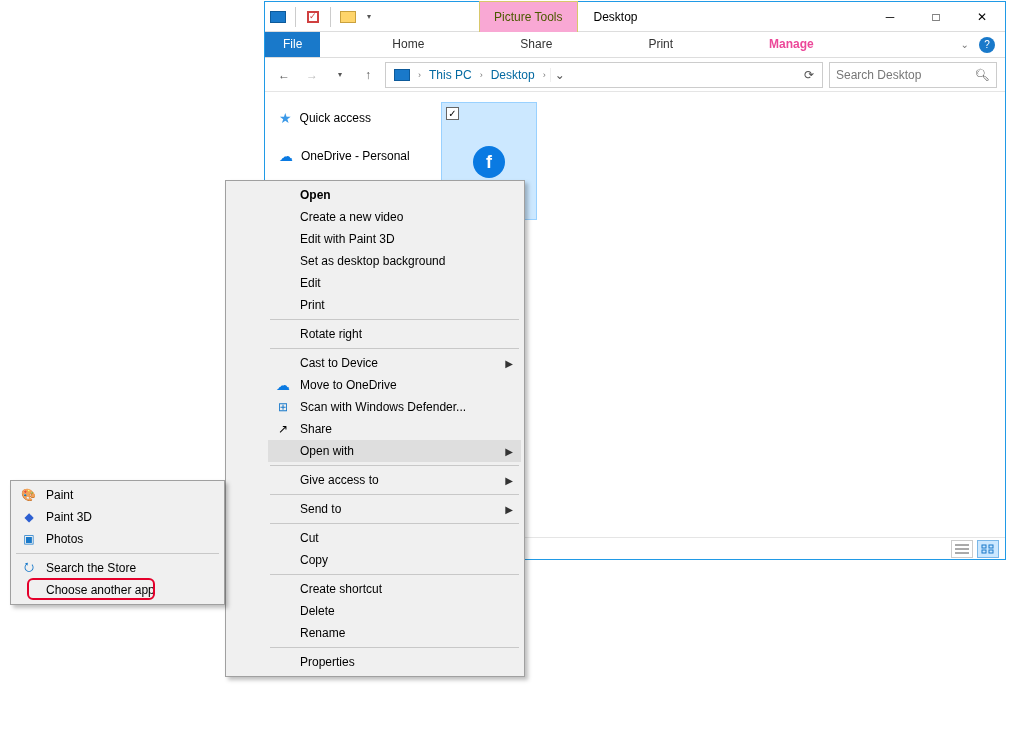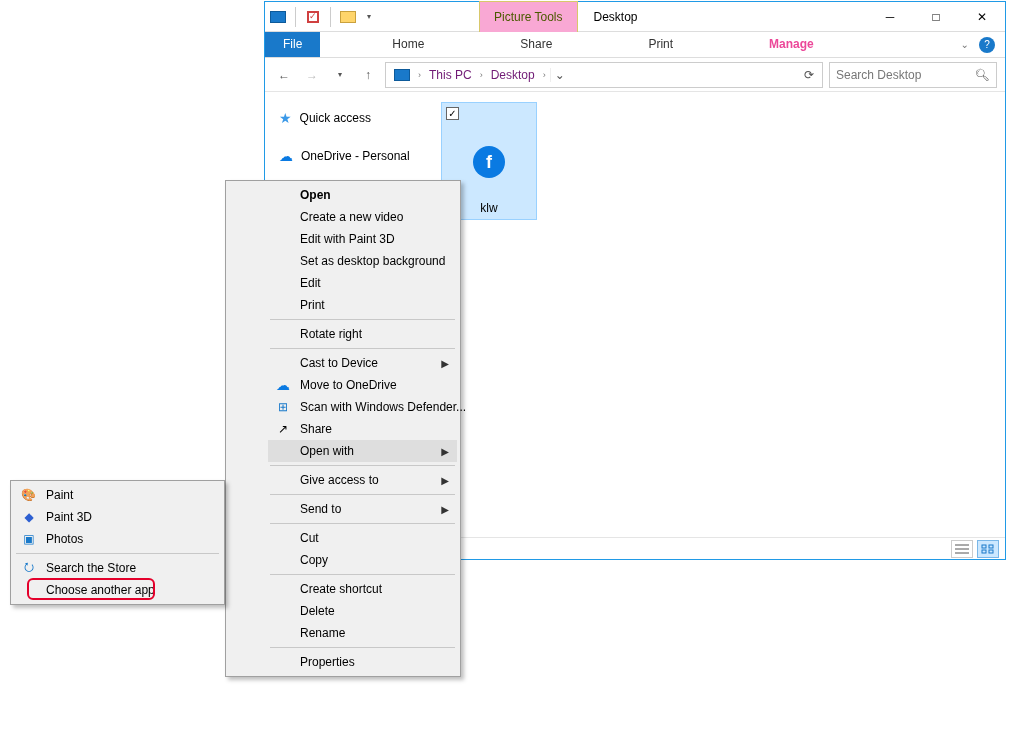--- a/index.html
+++ b/index.html
@@ -35,21 +35,21 @@
 .ribbon .tab { padding: 5px 24px; color: #333; }
 .ribbon .tab.manage { color: #ec4899; font-weight: bold; }
 .ribbon-right { margin-left: auto; display: flex; align-items: center; gap: 10px; padding-right: 10px; }
 .help-icon { width: 16px; height: 16px; background: #1979ca; border-radius: 50%; color: #fff; display: flex; align-items: center; justify-content: center; font-size: 10px; }
 
 
 .navrow { height: 34px; display: flex; align-items: center; gap: 6px; padding: 3px 8px; border-bottom: 1px solid #e5e5e5; }
 .navbtn { width: 22px; height: 22px; display: flex; align-items: center; justify-content: center; color: #555; }
 .navbtn.disabled { color: #bbb; }
 .addrbox { flex: 1; height: 26px; border: 1px solid #ccc; display: flex; align-items: center; padding: 0 4px; gap: 2px; }
-.addrbox .seg { padding: 2px 4px; display: flex; align-items: center; gap: 4px; color: #701a75; }
+.addrbox .seg { padding: 2px 4px; display: flex; align-items: center; gap: 4px; color: #0369a1; }
 .addrbox .chev { color: #777; font-size: 9px; padding: 0 2px; }
 .addrbox .refresh { margin-left: auto; color: #555; padding: 0 4px; }
 .addrbox .drop { color: #555; padding: 0 4px; border-left: 1px solid #eee; }
 .searchbox { width: 168px; height: 26px; border: 1px solid #ccc; display: flex; align-items: center; padding: 0 6px; color: #777; }
 .searchbox .mag { margin-left: auto; color: #555; }
 
 
 .body { display: flex; height: calc(100% - 30px - 26px - 34px - 22px); }
 .navpane { width: 166px; padding: 14px 8px; }
 .navitem { display: flex; align-items: center; gap: 8px; padding: 4px 6px; color: #000; } 
@@ -78,21 +78,21 @@
   display: flex; align-items: center;
   height: 22px; padding: 0 30px 0 32px;
   color: #000; white-space: nowrap; position: relative;
 }
 .menu .row.hover { background: #dedede; }
 .menu .row.bold { font-weight: 600; }
 .menu .row .ico { position: absolute; left: 6px; width: 18px; text-align: center; }
 .menu .row .ar { position: absolute; right: 8px; color: #333; font-size: 10px; }
 .menu hr { border: none; border-top: 1px solid #c8c8c8; margin: 3px 2px; }
 
-.main-menu { left: 225px; top: 180px; width: 236px; padding-left: 42px; }
+.main-menu { left: 225px; top: 180px; width: 300px; padding-left: 42px; }
 .sub-menu { left: 10px; top: 480px; width: 215px; }
 .highlight-box {
   position: absolute; border: 2px solid #e4002b; border-radius: 6px;
   pointer-events: none;
 }
 
 .i-explorer { width: 16px; height: 12px; background: #1979ca; border: 1px solid #0d5a9a; }
 .i-prop { width: 12px; height: 12px; border: 2px solid #d04040; background: #fff; display:inline-block; position:relative;}
 .i-prop::after{content:"✓";color:#d04040;font-size:9px;position:absolute;left:0;top:-2px;}
 .i-folder { width: 16px; height: 12px; background: #ffd56b; border: 1px solid #caa13d; }

